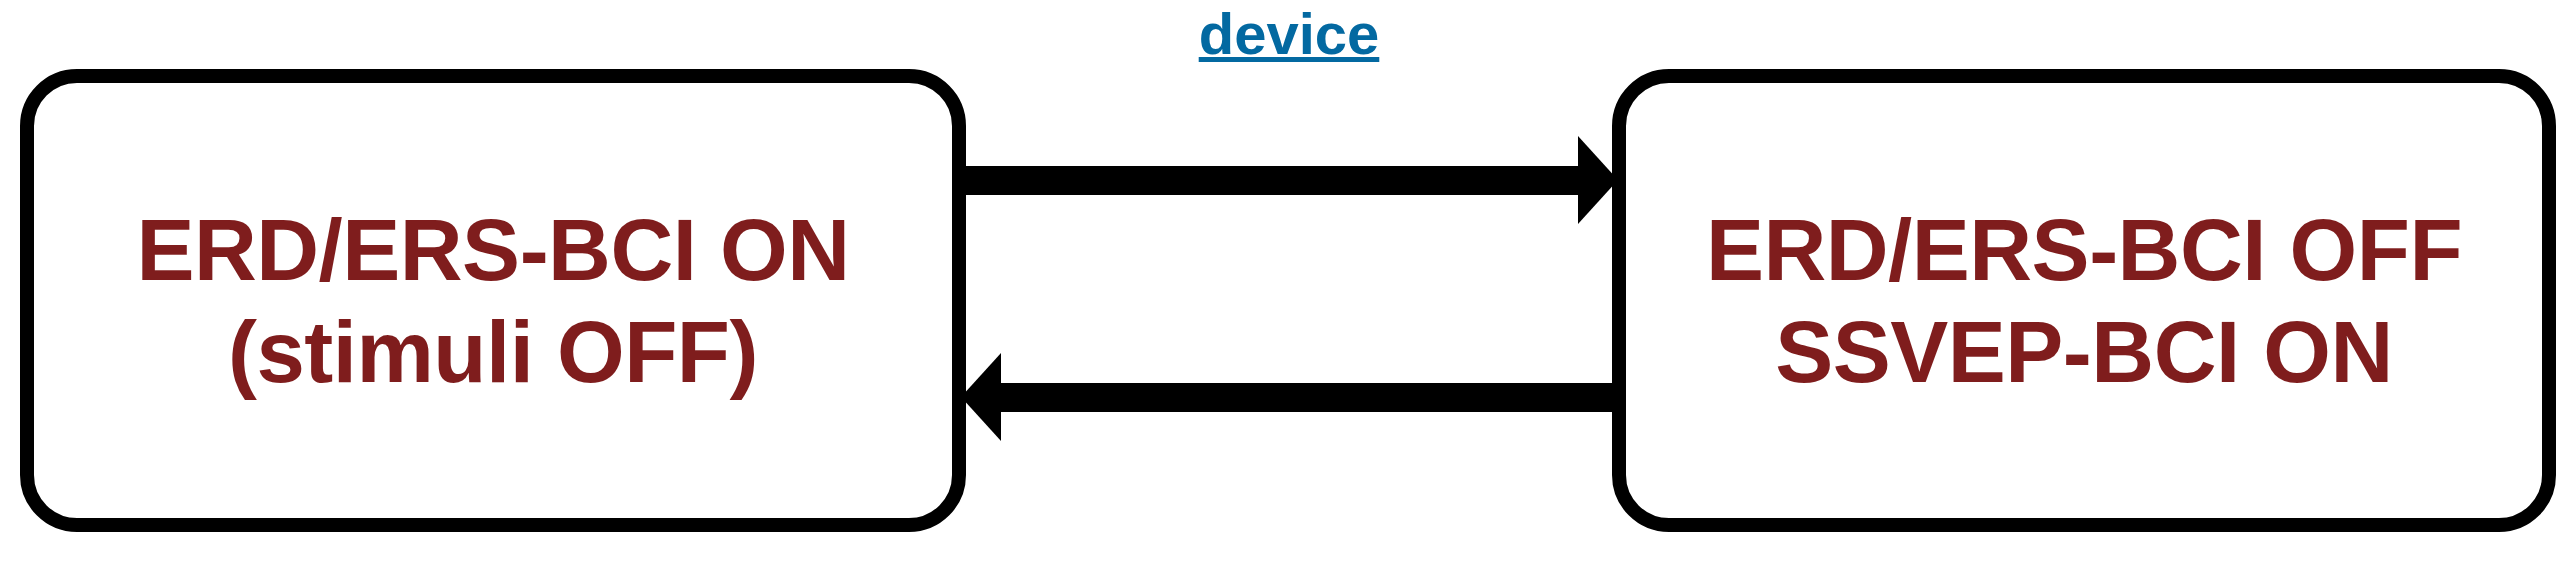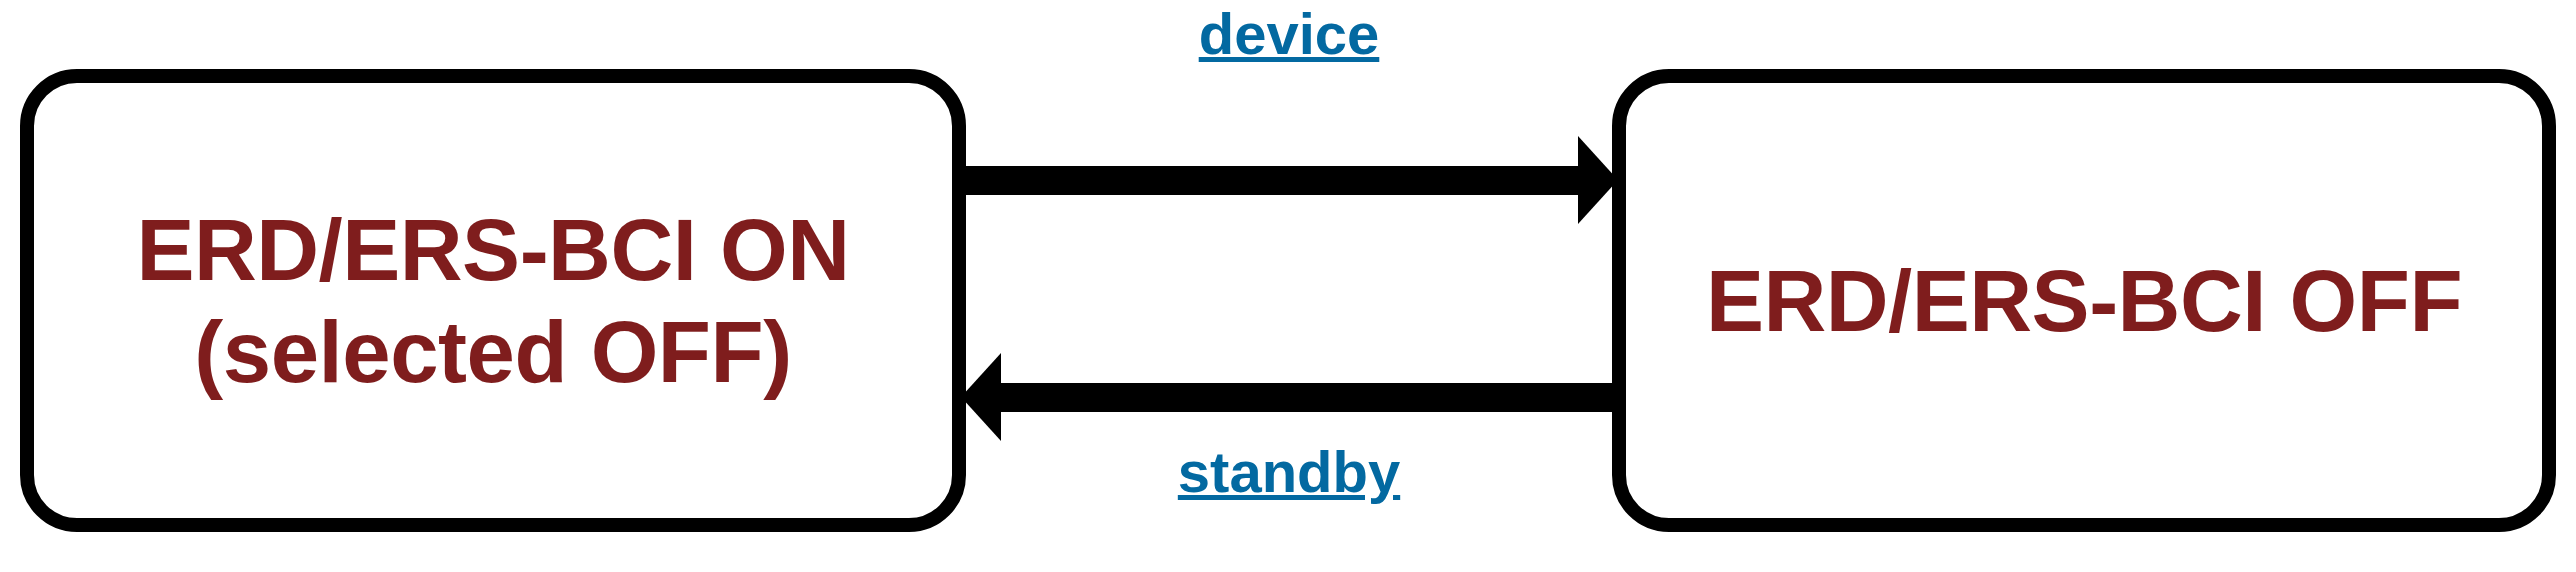--- a/index.html
+++ b/index.html
@@ -125,37 +125,35 @@
     width: 534px;
   }
 </style>
 </head>
 <body>
 
 <div id="canvas">
 
   <div class="state-box" id="state-box-left">
     <div class="state-line">ERD/ERS-BCI ON</div>
-    <div class="state-line">(selected OFF)</div>
+    <div class="state-line">(stimuli OFF)</div>
   </div>
 
   <div class="state-box" id="state-box-right">
     <div class="state-line">ERD/ERS-BCI OFF</div>
+    <div class="state-line">SSVEP-BCI ON</div>
   </div>
 
   <div class="arrow" id="transition-forward">
     <div class="arrow-shaft"></div>
     <div class="arrow-head"></div>
   </div>
   <div class="transition-label" id="label-forward">
     <div>device</div>
   </div>
 
   <div class="arrow" id="transition-back">
     <div class="arrow-shaft"></div>
     <div class="arrow-head"></div>
   </div>
-  <div class="transition-label" id="label-back">
-    <div>standby</div>
-  </div>
 
 </div>
 
 
 </body></html>

